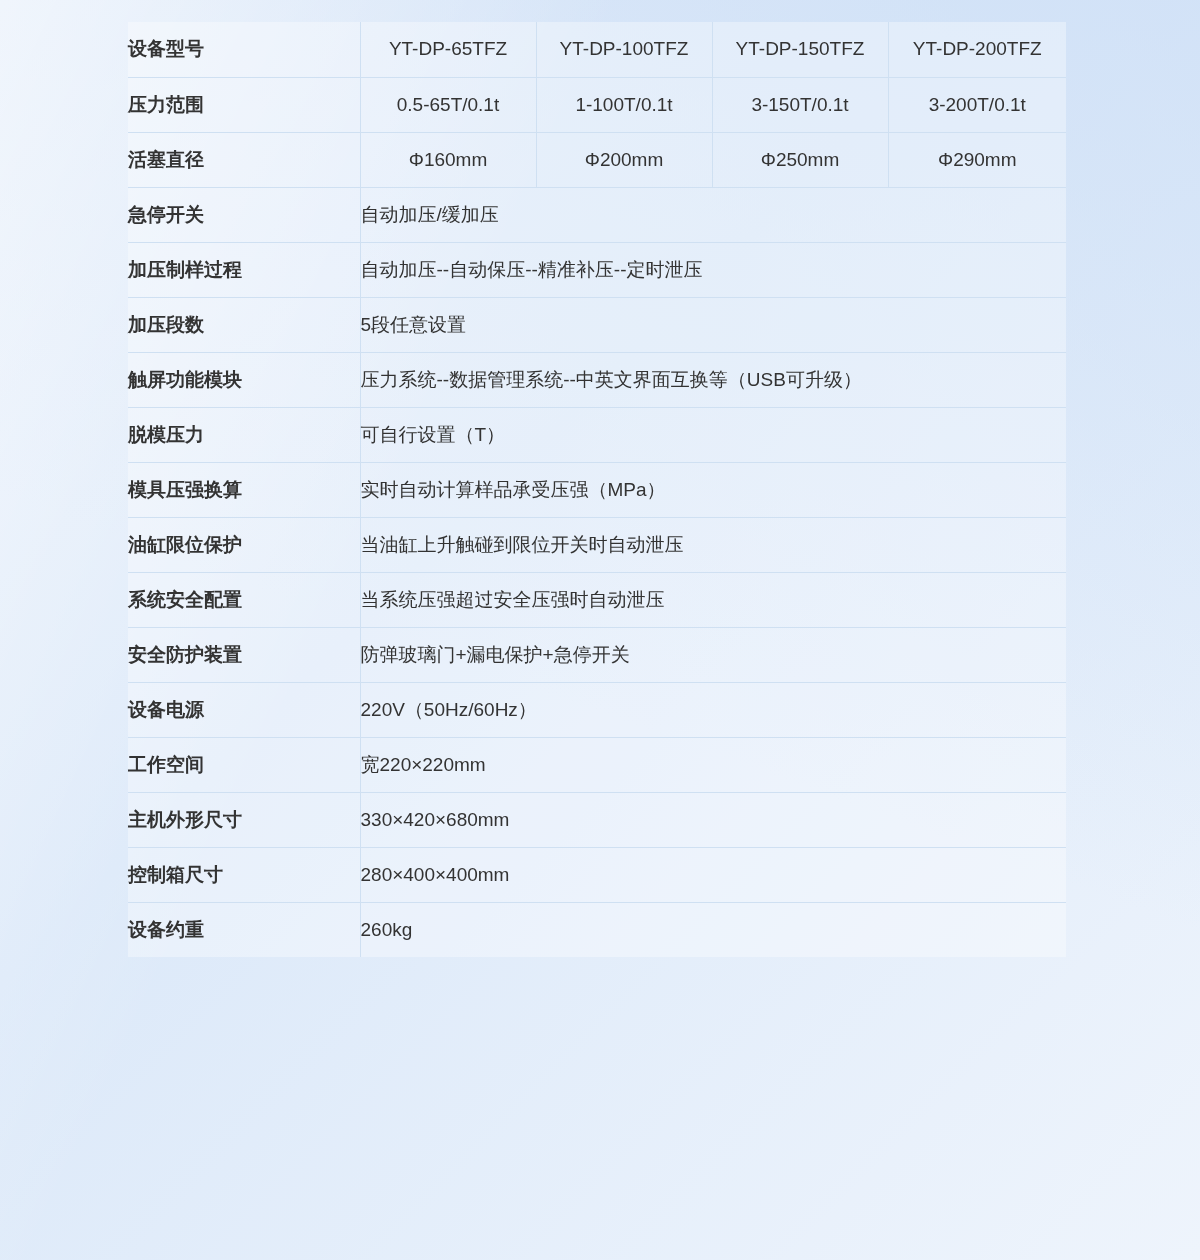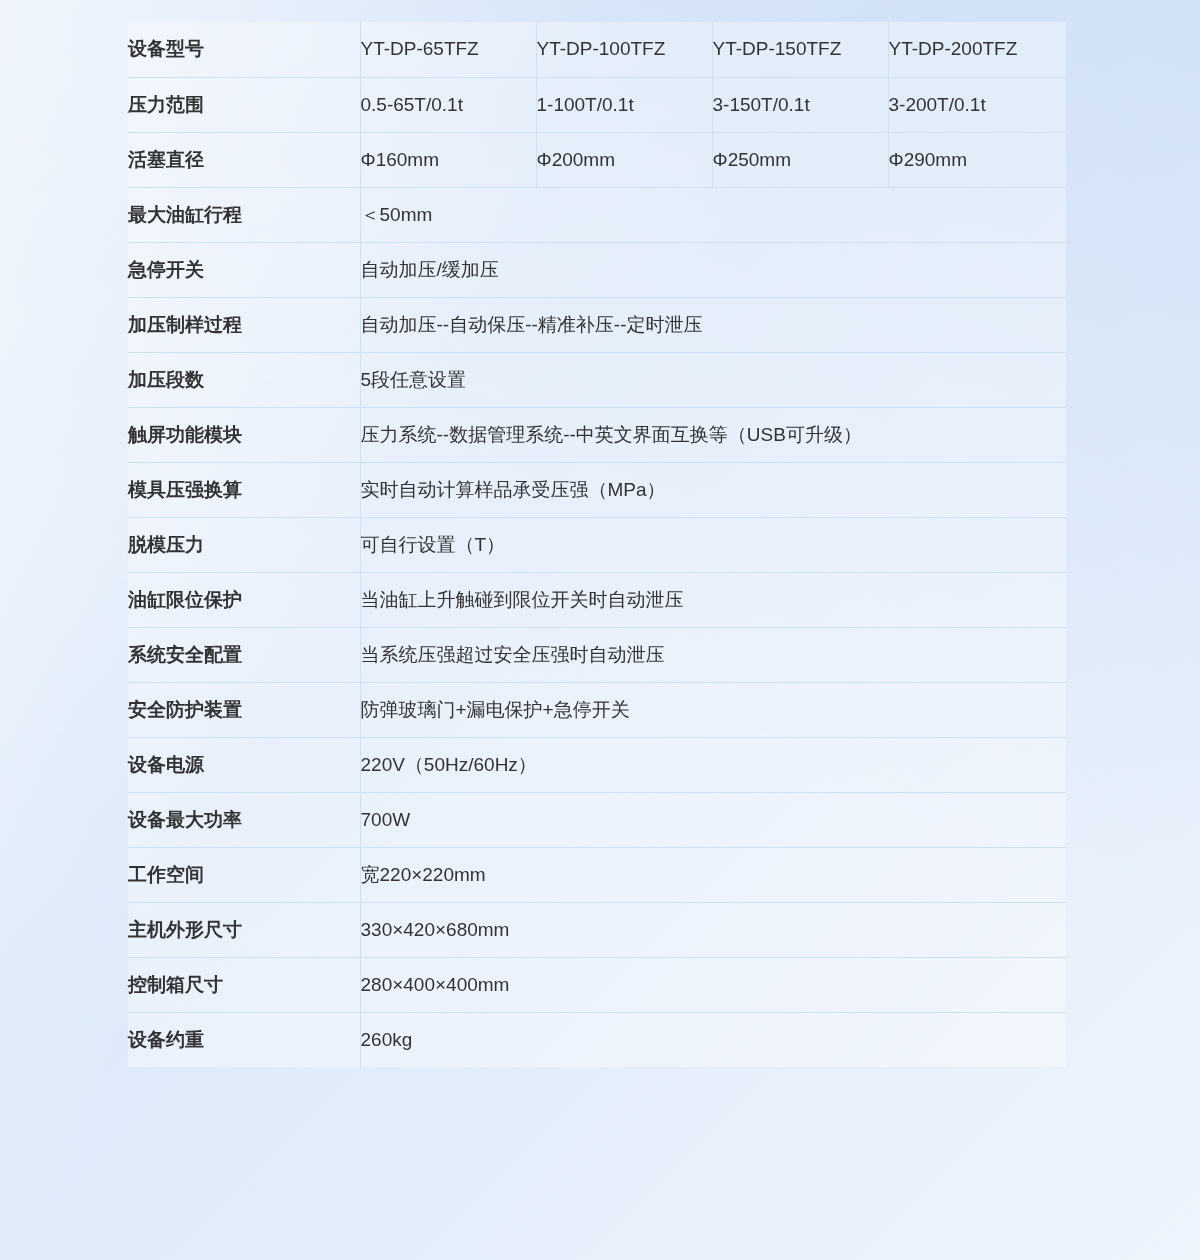--- a/index.html
+++ b/index.html
@@ -76,21 +76,21 @@
     white-space: nowrap;
   }
   td.value {
     padding-left: 18px;
     color: #3a3a3a;
     font-size: 19px;
     white-space: nowrap;
   }
   td.model {
     border-right: 1px solid #cfe0f2;
-    text-align: left;
+    text-align: center;
     font-size: 19px;
     color: #333;
     white-space: nowrap;
   }
   td.model.last {
     border-right: none;
   }
   tr.first-row td {
     border-top: none;
   }
@@ -132,66 +132,58 @@
 
       <tr>
         <td class="label">活塞直径</td>
         <td class="model">Φ160mm</td>
         <td class="model">Φ200mm</td>
         <td class="model">Φ250mm</td>
         <td class="model last">Φ290mm</td>
       </tr>
 
       <tr>
-        <td class="label">最大油缸行程</td>
-        <td class="value" colspan="4">＜50mm</td>
-      </tr>
-      <tr>
         <td class="label">急停开关</td>
         <td class="value" colspan="4">自动加压/缓加压</td>
       </tr>
       <tr>
         <td class="label">加压制样过程</td>
         <td class="value" colspan="4">自动加压--自动保压--精准补压--定时泄压</td>
       </tr>
       <tr>
         <td class="label">加压段数</td>
         <td class="value" colspan="4">5段任意设置</td>
       </tr>
       <tr>
         <td class="label">触屏功能模块</td>
         <td class="value" colspan="4">压力系统--数据管理系统--中英文界面互换等（USB可升级）</td>
       </tr>
       <tr>
+        <td class="label">脱模压力</td>
+        <td class="value" colspan="4">可自行设置（T）</td>
+      </tr>
+      <tr>
         <td class="label">模具压强换算</td>
         <td class="value" colspan="4">实时自动计算样品承受压强（MPa）</td>
       </tr>
       <tr>
-        <td class="label">脱模压力</td>
-        <td class="value" colspan="4">可自行设置（T）</td>
-      </tr>
-      <tr>
         <td class="label">油缸限位保护</td>
         <td class="value" colspan="4">当油缸上升触碰到限位开关时自动泄压</td>
       </tr>
       <tr>
         <td class="label">系统安全配置</td>
         <td class="value" colspan="4">当系统压强超过安全压强时自动泄压</td>
       </tr>
       <tr>
         <td class="label">安全防护装置</td>
         <td class="value" colspan="4">防弹玻璃门+漏电保护+急停开关</td>
       </tr>
       <tr>
         <td class="label">设备电源</td>
         <td class="value" colspan="4">220V（50Hz/60Hz）</td>
-      </tr>
-      <tr>
-        <td class="label">设备最大功率</td>
-        <td class="value" colspan="4">700W</td>
       </tr>
       <tr>
         <td class="label">工作空间</td>
         <td class="value" colspan="4">宽220×220mm</td>
       </tr>
       <tr>
         <td class="label">主机外形尺寸</td>
         <td class="value" colspan="4">330×420×680mm</td>
       </tr>
       <tr>

